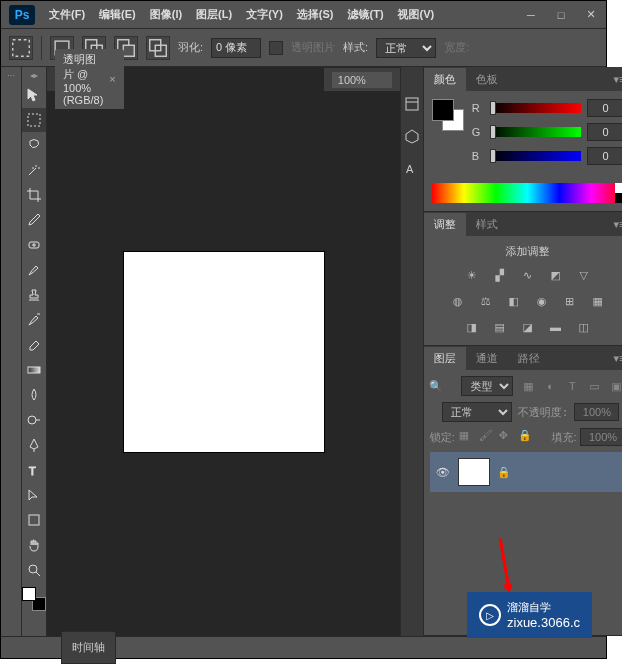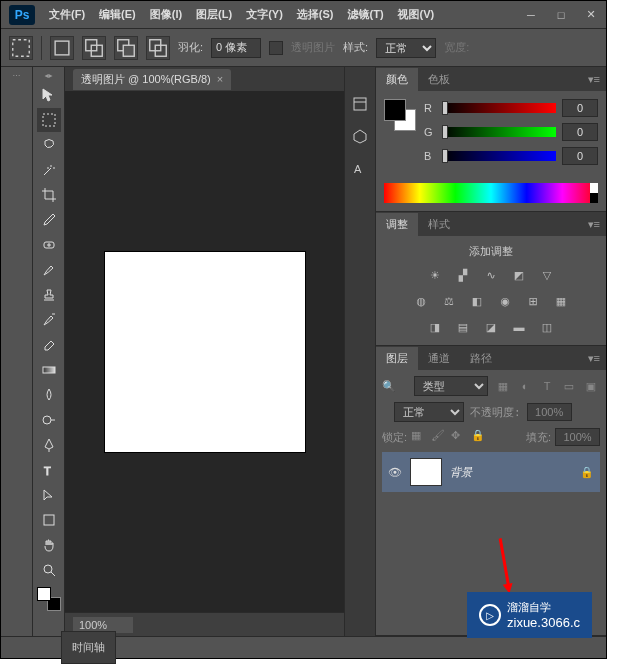--- a/index.html
+++ b/index.html
@@ -27,21 +27,21 @@
 .tool-column { width: 32px; background: #535353; border-right: 1px solid #2a2a2a; display: flex; flex-direction: column; align-items: center; padding-top: 4px; gap: 0; }
 .tool { width: 24px; height: 24px; display: flex; align-items: center; justify-content: center; color: #ddd; cursor: pointer; margin-bottom: 1px; }
 .tool.active { background: #3a3a3a; }
 .tool svg { width: 16px; height: 16px; fill: #ddd; stroke: #ddd; }
 .collapse-grip { width: 20px; height: 8px; display:flex; align-items:center; justify-content:center; color:#999; font-size:8px; margin-bottom:4px; }
 .swatches-mini { width:24px; height:24px; position:relative; margin-top:4px; }
 .swatches-mini .fg { position:absolute; top:0; left:0; width:14px; height:14px; background:#fff; border:1px solid #000; }
 .swatches-mini .bg { position:absolute; bottom:0; right:0; width:14px; height:14px; background:#000; border:1px solid #888; }
 
 
-.doc-area { flex: 1; background: #262626; display: flex; flex-direction: column; }
+.doc-area { flex: 1; background: #262626; display: flex; flex-direction: row; }
 .doc-tabs { height: 24px; background: #3a3a3a; display: flex; align-items: center; padding-left: 8px; }
 .doc-tab { background: #535353; padding: 3px 8px; color: #ddd; display: flex; align-items: center; gap: 6px; border-top-left-radius: 3px; border-top-right-radius: 3px; }
 .doc-tab .close { color: #aaa; cursor: pointer; }
 .canvas-wrap { flex: 1; display: flex; align-items: center; justify-content: center; position: relative; }
 .canvas { width: 200px; height: 200px; background: #fff; box-shadow: 0 0 0 1px #000; }
 .zoom-bar { height: 24px; background: #3f3f3f; display: flex; align-items: center; padding: 0 8px; color: #ccc; border-top: 1px solid #2a2a2a; }
 .zoom-val { width: 60px; background: #535353; padding: 2px 6px; }
 
 
 .dock { width: 32px; background: #3a3a3a; border-left: 1px solid #2a2a2a; border-right: 1px solid #2a2a2a; padding-top: 26px; display:flex; flex-direction:column; align-items:center; gap:10px; }
@@ -428,21 +428,20 @@
             <div class="lock-icon">🖌</div>
             <div class="lock-icon">✥</div>
             <div class="lock-icon">🔒</div>
             <span style="margin-left:auto">填充:</span>
             <input class="opacity-val" value="100%" style="">
           </div>
           <div class="layer-list">
             <div class="layer-item">
               <div class="layer-vis">👁</div>
               <div class="layer-thumb"></div>
-              <div class="layer-name">背景</div>
               <div class="layer-lock">🔒</div>
             </div>
           </div>
         </div>
       </div>
 
     </div>
   </div>
 
   <div class="bottom-bar">

